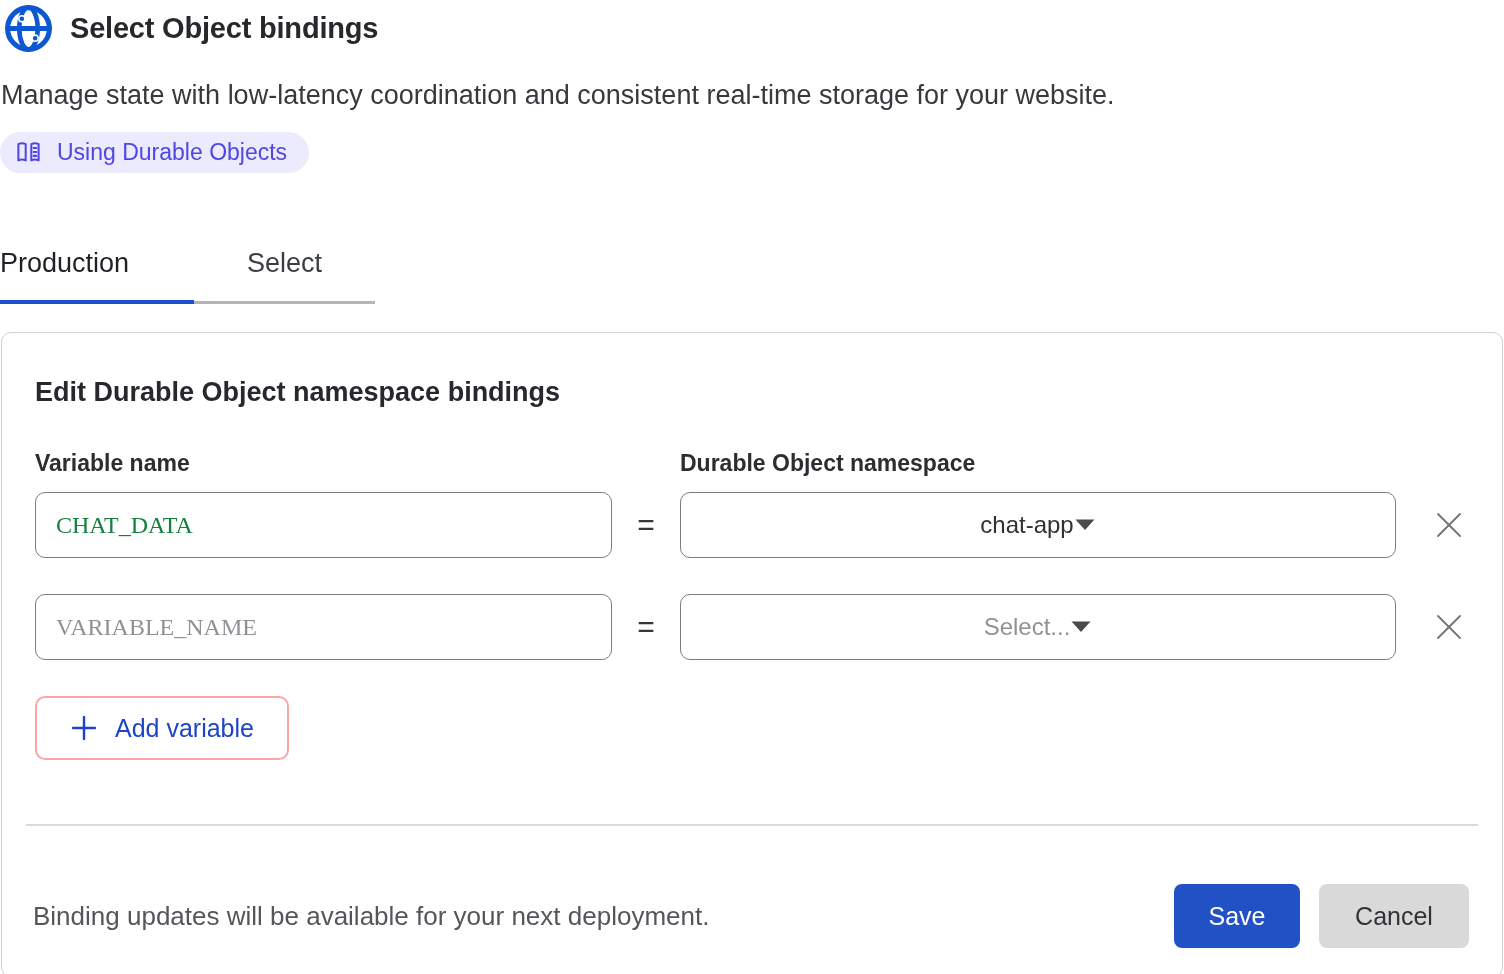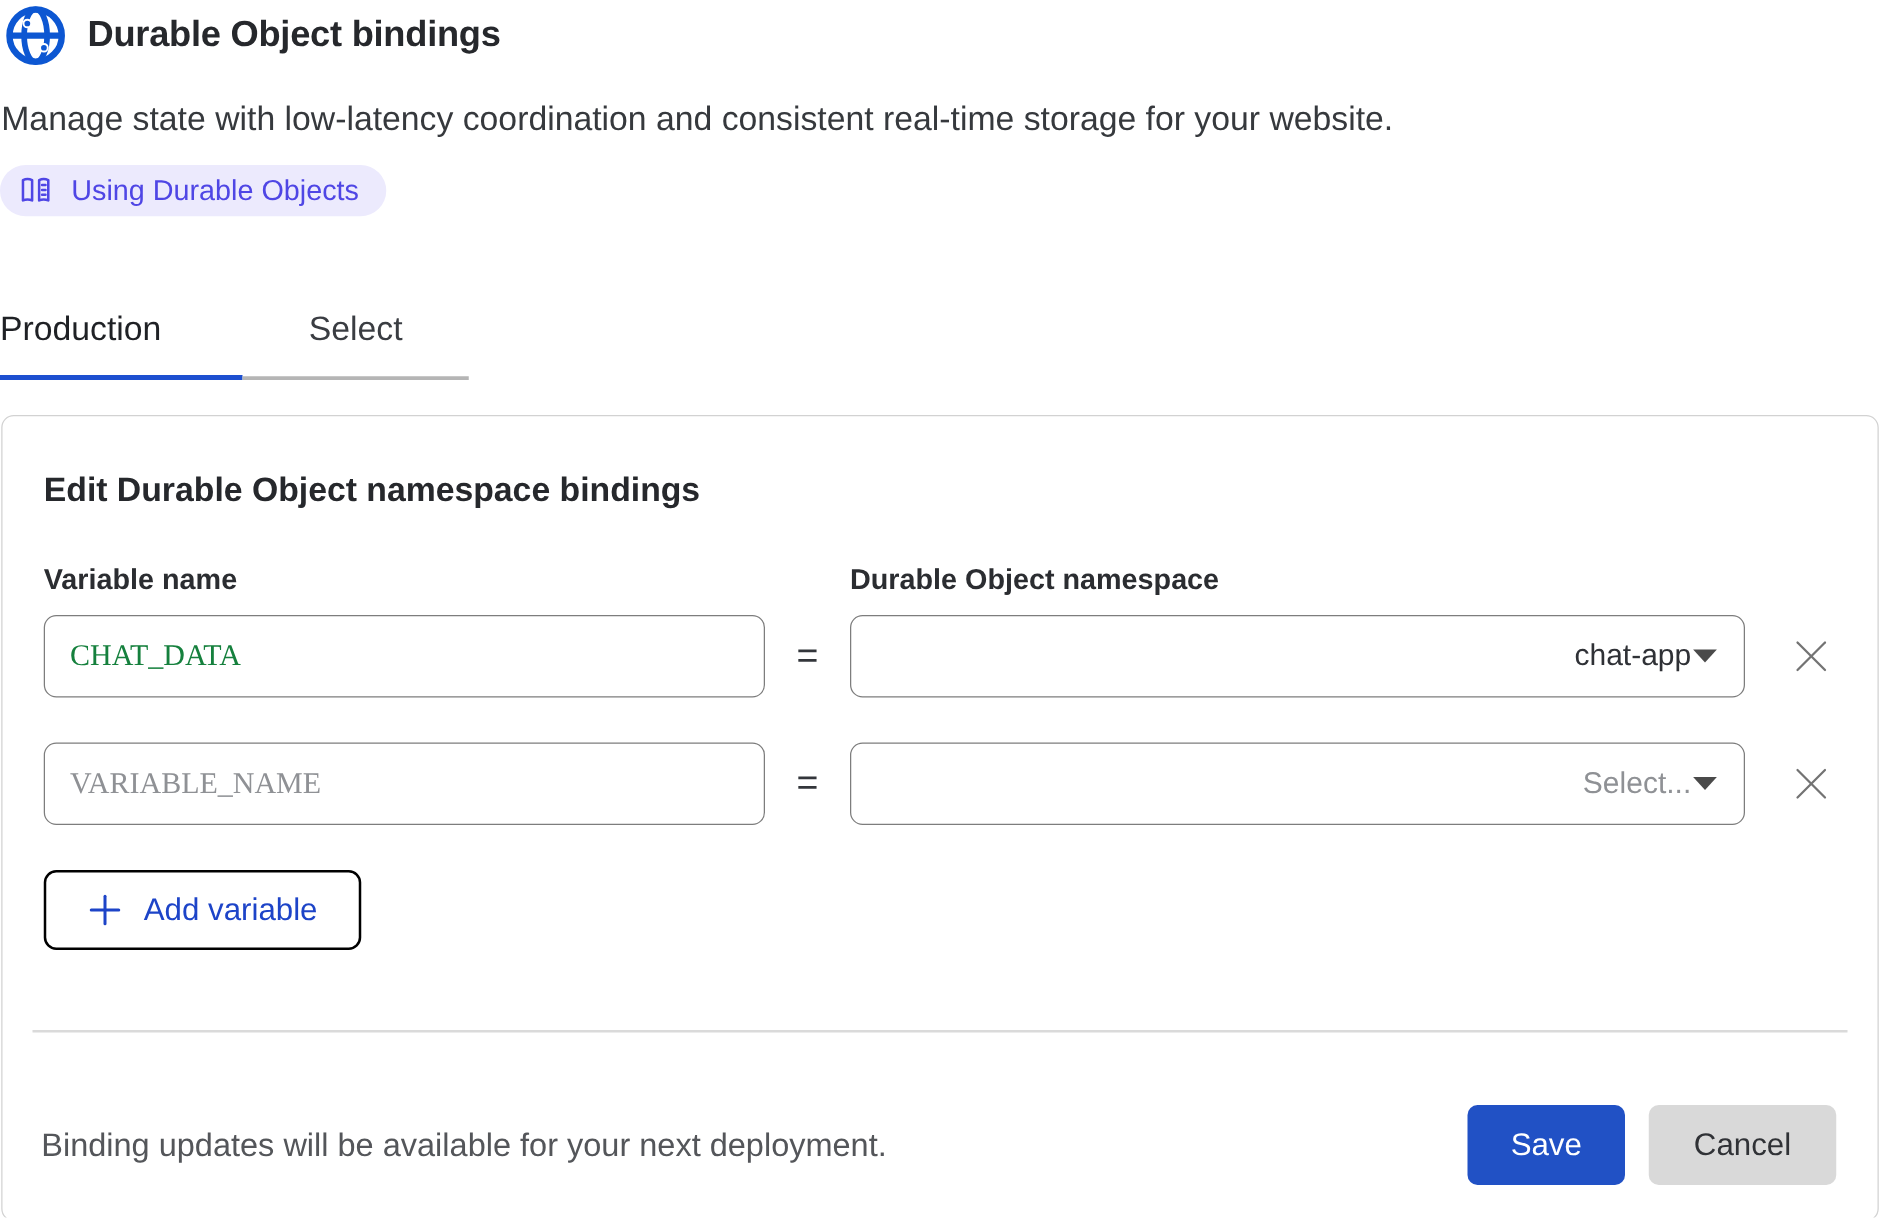--- a/index.html
+++ b/index.html
@@ -58,34 +58,34 @@
     font-family: Liberation Serif, serif;
     font-size: 24px; color: #15803d;
     padding: 0 20px; outline: none; background: #fff;
   }
   .text-input::placeholder { color: #8f9195; }
 
   .equals-cell { display: flex; align-items: center; justify-content: center; font-size: 30px; color: #33363b; }
 
   .select-box {
     height: 66px; border: 1.5px solid #7d7d7d; border-radius: 10px;
-    display: flex; align-items: center; justify-content: flex-end;
+    display: flex; align-items: center; justify-content: center;
     padding: 0 20px; font-size: 24px; color: #2f3136;
     background: #fff; cursor: pointer;
   }
   .select-box.is-placeholder .select-value { color: #8f9195; }
 
   .remove-cell { display: flex; align-items: center; justify-content: center; }
   .remove-btn { background: none; border: none; padding: 4px; cursor: pointer; line-height: 0; }
 
   .add-variable-btn {
     margin-top: 36px;
     display: inline-flex; align-items: center; gap: 17px;
     height: 64px; padding: 0 33px;
-    background: #fff; border: 2px solid #000000; border-radius: 10px;
+    background: #fff; border: 2px solid #fca5a5; border-radius: 10px;
     color: #1d44c8; font-size: 25px;
     font-family: "Liberation Sans", sans-serif;
     cursor: pointer;
   }
 
   .divider { border: none; border-top: 2px solid #dadada; margin: 64px 24px 0 -9px; }
 
   .card-footer {
     margin: 58px 33px 0 -2px;
     display: flex; align-items: center; justify-content: space-between;
@@ -108,21 +108,21 @@
       <svg width="49" height="49" viewBox="0 0 48 48">
         <g fill="none" stroke="#0d57d2" stroke-width="5">
           <circle cx="24" cy="24" r="20.5"></circle>
           <ellipse cx="24" cy="24" rx="9" ry="20.5" stroke-width="4.5"></ellipse>
           <line x1="4" y1="24" x2="44" y2="24" stroke-width="5"></line>
         </g>
         <circle cx="17.5" cy="14.5" r="3" fill="#0d57d2" stroke="#fff" stroke-width="1.5"></circle>
         <circle cx="30.5" cy="33.5" r="3" fill="#0d57d2" stroke="#fff" stroke-width="1.5"></circle>
       </svg>
     </span>
-    <h1>Durable Object bindings</h1>
+    <h1>Select Object bindings</h1>
   </div>
 
   <p class="description">Manage state with low-latency coordination and consistent real-time storage for your website.</p>
 
   <a class="docs-pill">
     <span style="line-height:0;">
       <svg width="27" height="27" viewBox="0 0 24 24" fill="none" stroke="#4f46e5" stroke-width="1.8" stroke-linecap="round" stroke-linejoin="round">
         <path d="M3 4.5c2.2-1 4.3-1 6.5 0v14.5c-2.2-1-4.3-1-6.5 0V4.5z"></path>
         <path d="M21 4.5c-2.2-1-4.3-1-6.5 0v14.5c2.2-1 4.3-1 6.5 0V4.5z"></path>
         <line x1="16.6" y1="8" x2="19" y2="8"></line>

